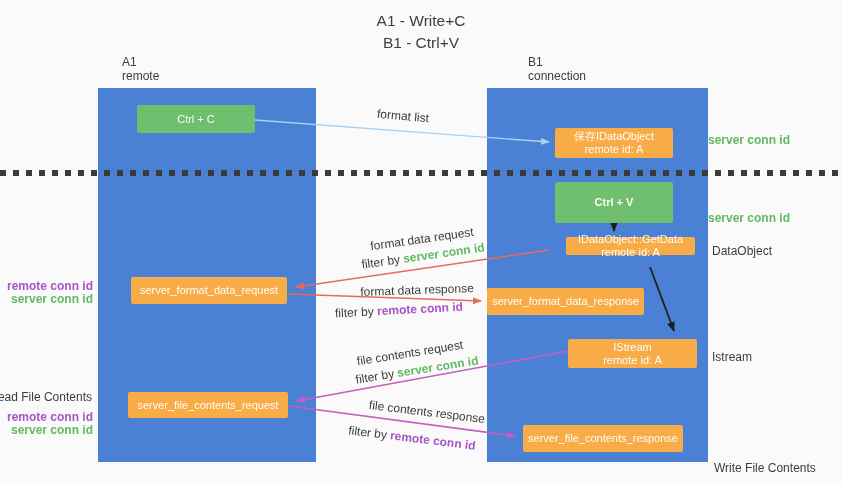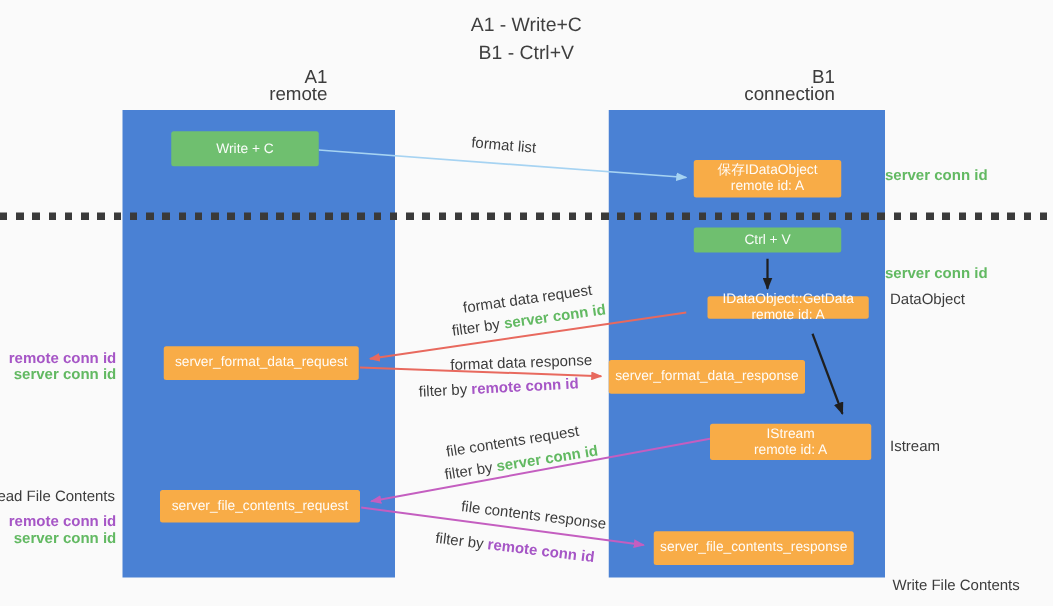--- a/index.html
+++ b/index.html
@@ -17,21 +17,21 @@
     --dash-color:#3a3a3a;
   }
   *{margin:0;padding:0;box-sizing:border-box;}
   html,body{width:842px;height:485px;}
   body{background:var(--bg);font-family:"Liberation Sans",sans-serif;color:var(--text-dark);overflow:hidden;}
   .canvas{position:relative;width:842px;height:485px;}
 
   .diagram-title{position:absolute;top:10px;left:0;width:842px;text-align:center;
     font-size:15.5px;line-height:22px;color:#3f3f3f;z-index:6;}
 
-  .col-header{position:absolute;width:140px;text-align:right;font-size:15px;line-height:14px;z-index:6;}
+  .col-header{position:absolute;width:140px;text-align:left;font-size:12px;line-height:14px;z-index:6;}
   .column{position:absolute;background:var(--column-blue);z-index:1;}
 
   .dash-sep{position:absolute;left:0;top:170px;width:842px;height:6px;z-index:3;
     background:repeating-linear-gradient(90deg,var(--dash-color) 0,var(--dash-color) 6px,transparent 6px,transparent 13px);}
 
   svg.arrows{position:absolute;left:0;top:0;z-index:2;}
   .s-blue{stroke:var(--arrow-blue);stroke-width:1.4;fill:none;}
   .s-red{stroke:var(--arrow-red);stroke-width:1.6;fill:none;}
   .s-mag{stroke:var(--arrow-magenta);stroke-width:1.6;fill:none;}
   .s-blk{stroke:var(--arrow-black);stroke-width:1.8;fill:none;}
@@ -94,29 +94,29 @@
     <path d="M255,120 L549,142" class="s-blue" marker-end="url(#m-blue)"></path>
     <path d="M614,207 L614,231" class="s-blk" marker-end="url(#m-blk)"></path>
     <path d="M549,250 L296,287" class="s-red" marker-end="url(#m-red)"></path>
     <path d="M288,294 L481,301" class="s-red" marker-end="url(#m-red)"></path>
     <path d="M650,267 L674,331" class="s-blk" marker-end="url(#m-blk)"></path>
     <path d="M568,351 L297,401" class="s-mag" marker-end="url(#m-mag)"></path>
     <path d="M289,406 L515,436" class="s-mag" marker-end="url(#m-mag)"></path>
   </svg>
 
   <div class="node green" style="left:137px;top:105px;width:118px;height:28px;">
-    <div>Write + C</div>
+    <div>Ctrl + C</div>
   </div>
 
   <div class="node orange" style="left:555px;top:128px;width:118px;height:30px;">
     <div>保存IDataObject</div>
     <div>remote id: A</div>
   </div>
 
-  <div class="node green" style="left:555px;top:182px;width:118px;height:20px;">
+  <div class="node green" style="left:555px;top:182px;width:118px;height:41px;font-weight:bold;">
     <div>Ctrl + V</div>
   </div>
 
   <div class="node orange" style="left:566px;top:237px;width:129px;height:18px;">
     <div>IDataObject::GetData</div>
     <div>remote id: A</div>
   </div>
 
   <div class="node orange" style="left:131px;top:277px;width:156px;height:27px;">
     <div>server_format_data_request</div>
@@ -156,21 +156,21 @@
     <span>filter by </span><span class="green-bold">server conn id</span>
   </div>
 
   <div class="edge-label" style="left:427px;top:412px;transform:translate(-50%,-50%) rotate(7deg);">file contents response</div>
   <div class="edge-label" style="left:412px;top:438px;transform:translate(-50%,-50%) rotate(7deg);">
     <span>filter by </span><span class="purple-bold">remote conn id</span>
   </div>
 
   <div class="ann green-bold" style="left:708px;top:133px;">server conn id</div>
   <div class="ann green-bold" style="left:708px;top:211px;">server conn id</div>
-  <div class="ann dark" style="left:712px;top:232px;">DataObject</div>
+  <div class="ann dark" style="left:712px;top:244px;">DataObject</div>
   <div class="ann dark" style="left:712px;top:350px;">Istream</div>
   <div class="ann dark" style="left:714px;top:431px;margin-top:30px;">Write File Contents</div>
 
   <div class="ann right-align purple-bold" style="right:749px;top:279px;">remote conn id</div>
   <div class="ann right-align green-bold" style="right:749px;top:292px;">server conn id</div>
 
   <div class="ann right-align dark" style="right:750px;top:390px;">Read File Contents</div>
   <div class="ann right-align purple-bold" style="right:749px;top:410px;">remote conn id</div>
   <div class="ann right-align green-bold" style="right:749px;top:423px;">server conn id</div>
 

